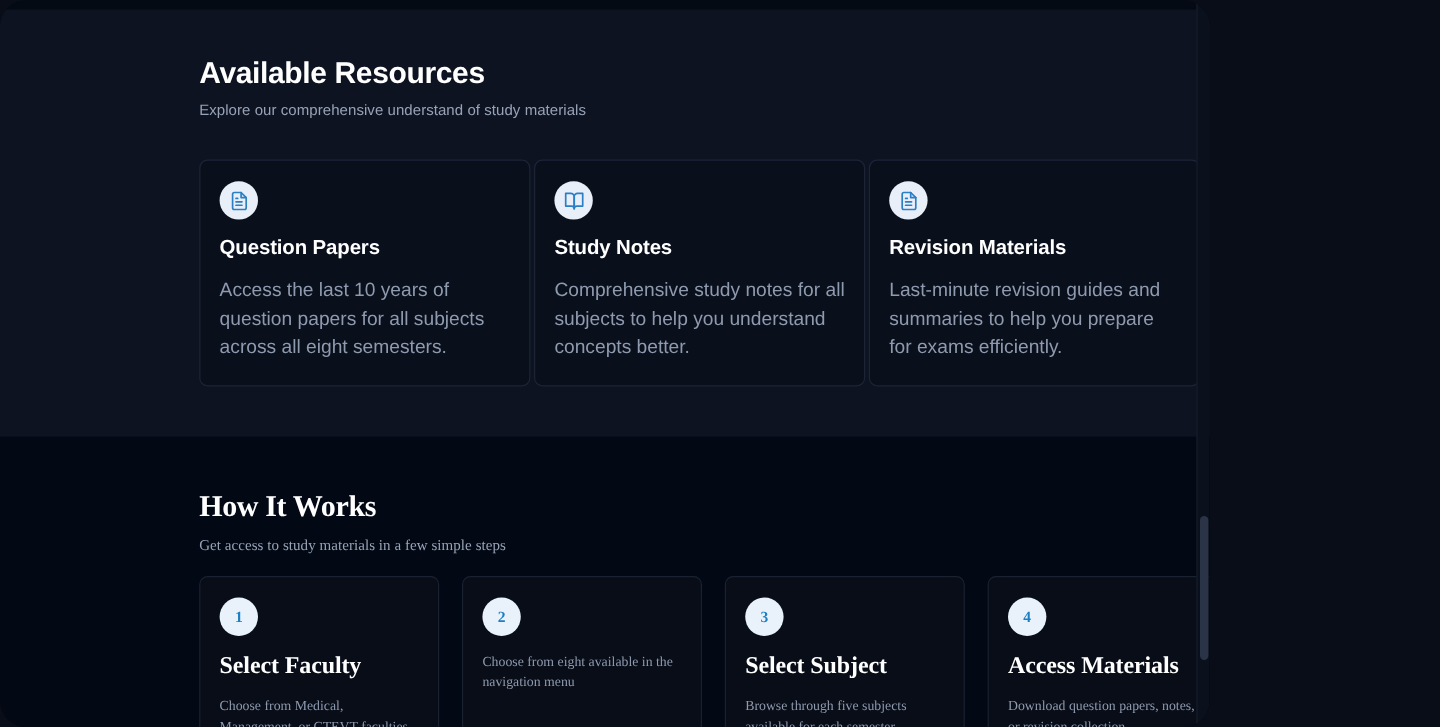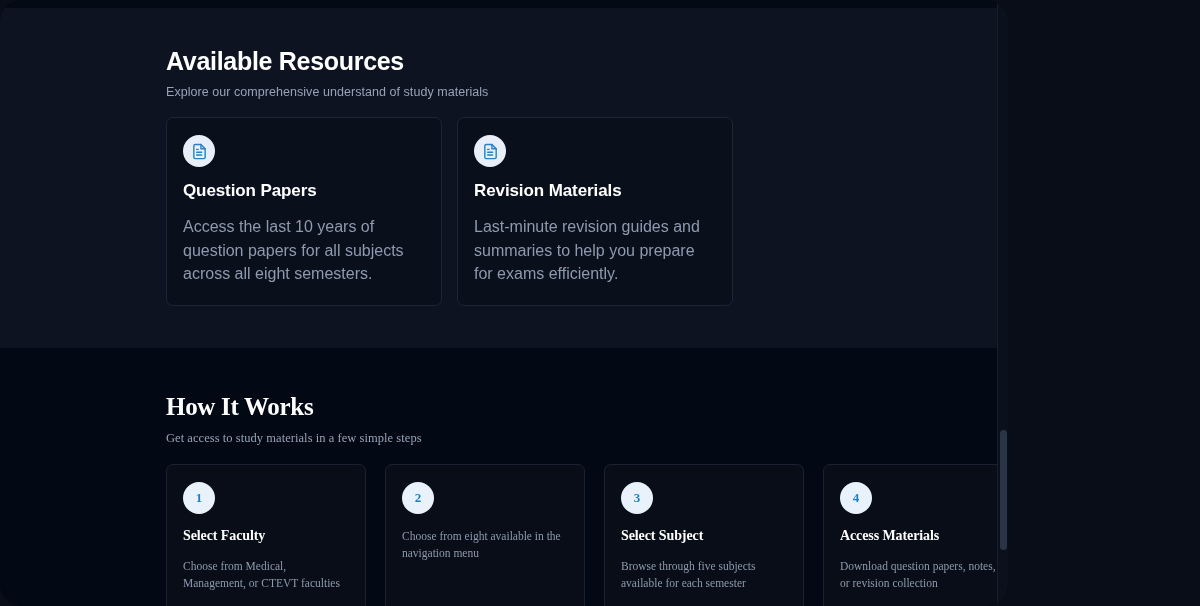--- a/index.html
+++ b/index.html
@@ -70,22 +70,22 @@
     font-size: 12.5px;
     color: #97a3b6;
     margin-top: 9px;
     letter-spacing: 0.05px;
   }
 
   
   .resource-grid {
     display: grid;
     grid-template-columns: repeat(3, 276px);
-    column-gap: 15px;
-    margin-top: 18px;
+    column-gap: 3px;
+    margin-top: 34px;
   }
 
   .resource-card {
     background: #0a0f1c;
     border: 1px solid #1c2436;
     border-radius: 7px;
     padding: 17px 16px 19px 16px;
     min-height: 128px;
   }
 
@@ -139,21 +139,21 @@
     background: #e9f2fb;
     display: flex;
     align-items: center;
     justify-content: center;
     font-size: 13px;
     font-weight: bold;
     color: #1d7fc3;
   }
 
   .step-title {
-    font-size: 14px;
+    font-size: 20px;
     font-weight: bold;
     color: #ffffff;
     margin-top: 14px;
     letter-spacing: -0.1px;
   }
 
   .step-desc {
     font-size: 11.5px;
     line-height: 1.48;
     color: #8e9aae;
@@ -201,20 +201,30 @@
               <polyline points="14 2 14 8 20 8"></polyline>
               <line x1="8" y1="13" x2="15" y2="13"></line>
               <line x1="8" y1="17" x2="15" y2="17"></line>
               <line x1="8" y1="9" x2="10" y2="9"></line>
             </svg>
           </div>
           <div class="card-title">Question Papers</div>
           <div class="card-desc">Access the last 10 years of question papers for all subjects across all eight semesters.</div>
         </div>
 
+        <div class="resource-card">
+          <div class="icon-circle">
+            <svg width="17" height="17" viewBox="0 0 24 24" fill="none" stroke="#2b7fc4" stroke-width="2" stroke-linecap="round" stroke-linejoin="round">
+              <path d="M2 3h6a4 4 0 0 1 4 4v14a3 3 0 0 0-3-3H2z"></path>
+              <path d="M22 3h-6a4 4 0 0 0-4 4v14a3 3 0 0 1 3-3h7z"></path>
+            </svg>
+          </div>
+          <div class="card-title">Study Notes</div>
+          <div class="card-desc">Comprehensive study notes for all subjects to help you understand concepts better.</div>
+        </div>
 
         <div class="resource-card">
           <div class="icon-circle">
             <svg width="17" height="17" viewBox="0 0 24 24" fill="none" stroke="#2b7fc4" stroke-width="2" stroke-linecap="round" stroke-linejoin="round">
               <path d="M14 2H6a2 2 0 0 0-2 2v16a2 2 0 0 0 2 2h12a2 2 0 0 0 2-2V8z"></path>
               <polyline points="14 2 14 8 20 8"></polyline>
               <line x1="8" y1="13" x2="15" y2="13"></line>
               <line x1="8" y1="17" x2="15" y2="17"></line>
               <line x1="8" y1="9" x2="10" y2="9"></line>
             </svg>

